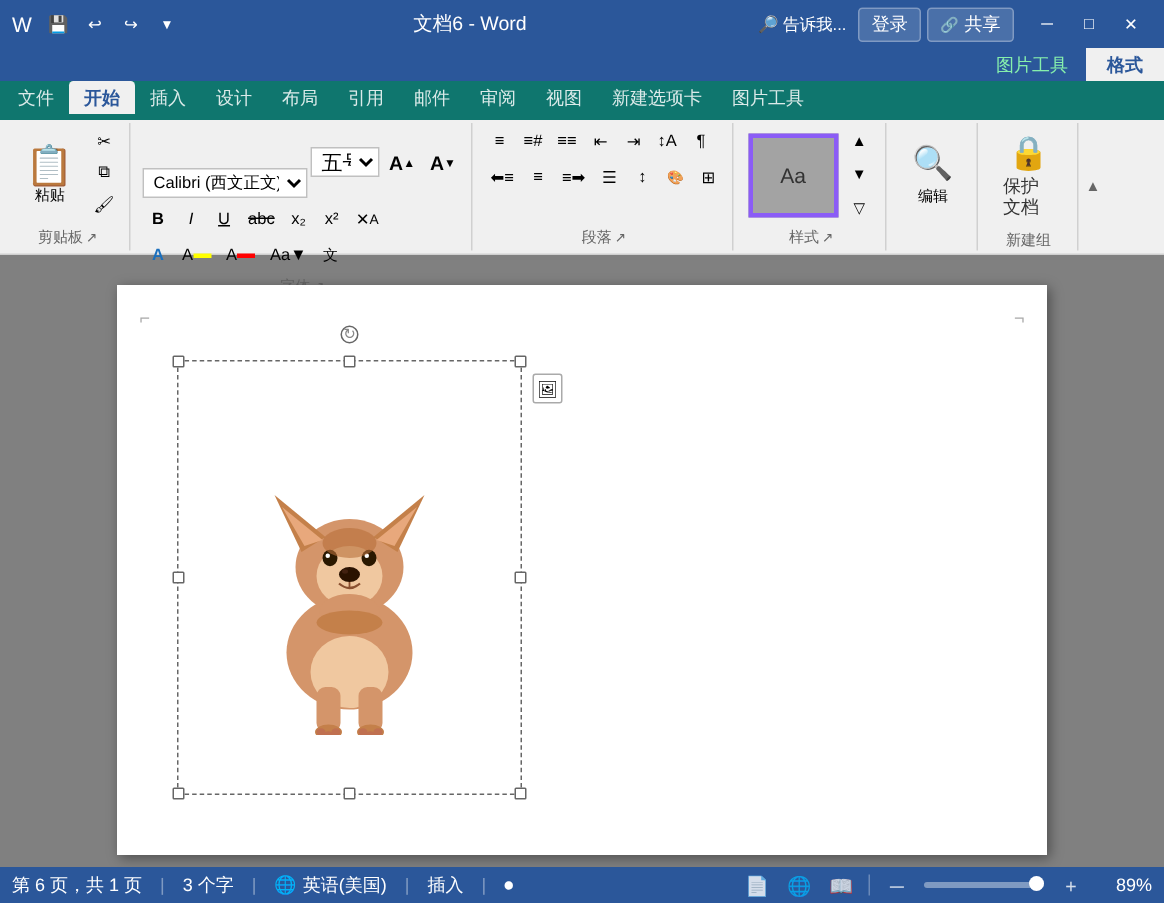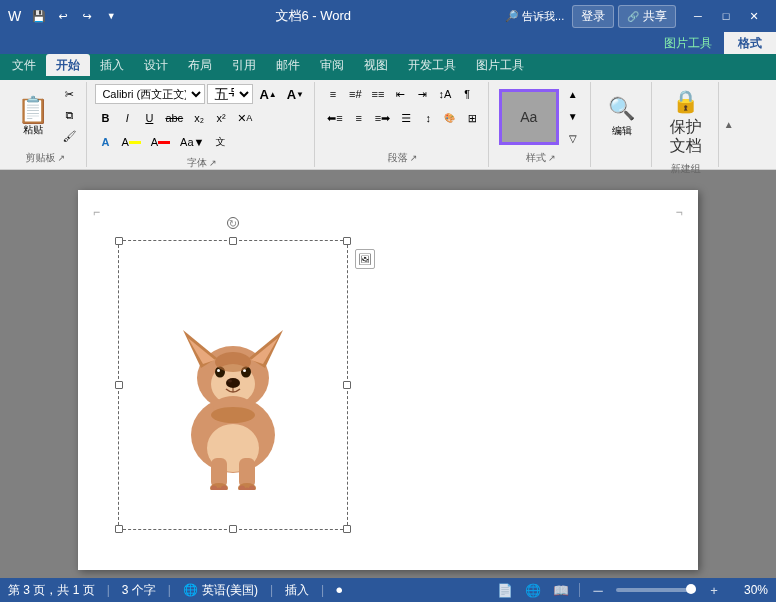--- a/index.html
+++ b/index.html
@@ -98,21 +98,21 @@
       cursor: pointer; border-radius: 2px; font-size: 11px;
       border: 1px solid transparent;
     }
 
     
     .font-group { min-width: 200px; }
     .font-row { display: flex; align-items: center; gap: 2px; margin-bottom: 2px; }
     .font-select {
       width: 110px; height: 20px; font-size: 11px;
       border: 1px solid #c0c0c0; background: white;
-      padding: 0 2px; cursor: pointer;
+      padding: 0 2px; cursor: pointer; margin-top: 28px;
     }
     .size-select {
       width: 46px; height: 20px; font-size: 14px;
       border: 1px solid #c0c0c0; background: white;
       padding: 0 2px; cursor: pointer;
     }
     .toolbar-btn {
       height: 20px; min-width: 20px; padding: 0 3px;
       display: inline-flex; align-items: center; justify-content: center;
       cursor: pointer; border: 1px solid transparent; border-radius: 2px;
@@ -143,21 +143,21 @@
 
     
     .protect-group {}
     .protect-btn {
       display: flex; flex-direction: column; align-items: center;
       justify-content: center; padding: 4px 8px;
       cursor: pointer; border-radius: 3px; font-size: 10px;
       border: 1px solid transparent; gap: 2px; width: 52px;
     }
     .protect-icon { font-size: 22px; color: #5a7a9a; }
-    .protect-text { font-size: 16px; text-align: center; line-height: 1.2; color: #333; }
+    .protect-text { font-size: 12px; text-align: left; line-height: 1.2; color: #333; }
 
     
     .doc-area {
       background: #808080;
       flex: 1;
       display: flex;
       justify-content: center;
       padding: 20px;
       overflow: auto;
       height: calc(602px - 32px - 22px - 26px - 90px - 24px);
@@ -322,21 +322,21 @@
   <div class="ribbon-tab">
       <span>邮件</span>
     </div>
   <div class="ribbon-tab">
       <span>审阅</span>
     </div>
   <div class="ribbon-tab">
       <span>视图</span>
     </div>
   <div class="ribbon-tab">
-      <span>开发工具</span>
+      <span>新建选项卡</span>
     </div>
   <div class="ribbon-tab">
       <span>图片工具</span>
     </div>
 </div>
 
 <div class="ribbon">
 
   <div class="ribbon-group clipboard-group">
     <div class="ribbon-group-content">
@@ -546,21 +546,21 @@
         <ellipse cx="70" cy="108" rx="20" ry="12" fill="#d4956a"></ellipse>
 
         <ellipse cx="70" cy="115" rx="22" ry="8" fill="#c4804a"></ellipse>
       </svg>
     </div>
   </div>
 </div>
 
 <div class="status-bar">
   <span class="status-item">
-    <span>第 3 页，共 1 页</span>
+    <span>第 6 页，共 1 页</span>
   </span>
   <span class="status-sep">|</span>
   <span class="status-item">
     <span>3 个字</span>
   </span>
   <span class="status-sep">|</span>
   <span class="status-item">
     <span>🌐</span>
     <span>英语(美国)</span>
   </span>
@@ -575,15 +575,15 @@
   <div class="status-right">
     <span class="view-btn" title="页面视图">📄</span>
     <span class="view-btn" title="Web版式">🌐</span>
     <span class="view-btn" title="阅读视图">📖</span>
     <span style="width:1px;height:14px;background:rgba(255,255,255,0.3);"></span>
     <span class="view-btn">─</span>
     <div class="zoom-slider">
       <div class="zoom-thumb" style="right:0;"></div>
     </div>
     <span class="view-btn">+</span>
-    <span style="font-size:12px;min-width:36px;text-align:right;">30%</span>
+    <span style="font-size:12px;min-width:36px;text-align:right;">89%</span>
   </div>
 </div>
 
 </body></html>

